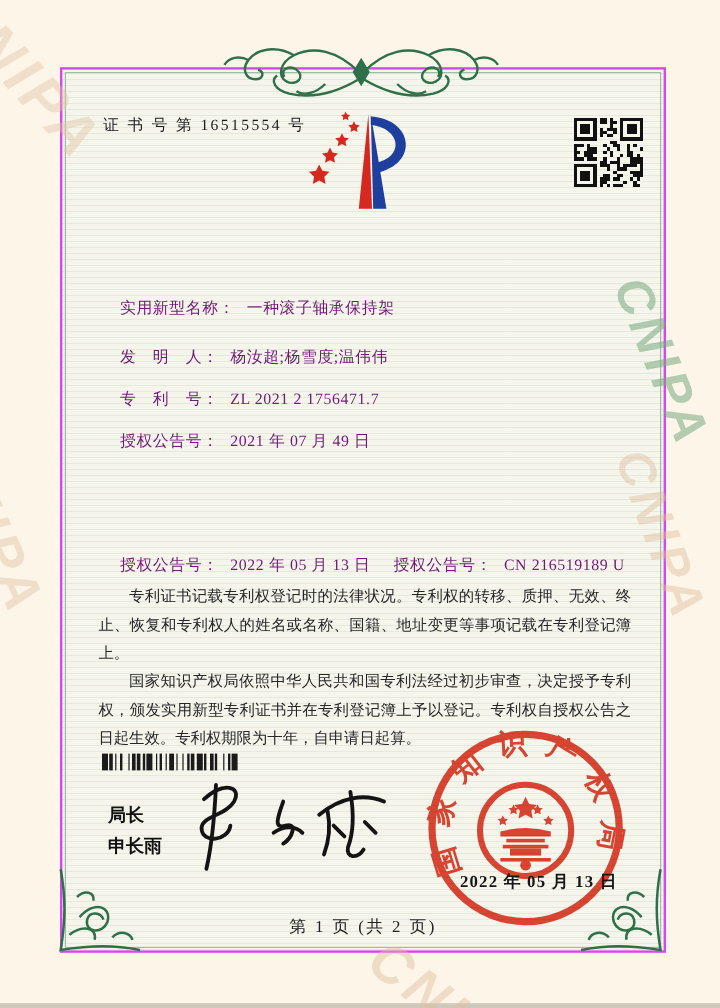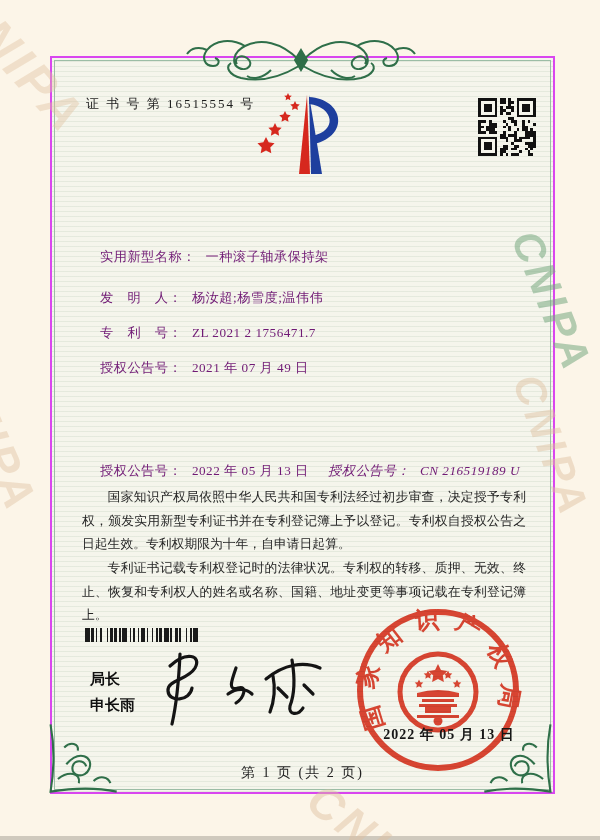--- a/index.html
+++ b/index.html
@@ -24,21 +24,21 @@
          background:repeating-linear-gradient(0deg,rgba(110,150,115,0.12) 0 1px,transparent 1px 5px);}
 
   .certnum{position:absolute;left:34px;top:37px;font-size:13px;letter-spacing:2px;color:#1c1c1c;}
   .logo{position:absolute;left:200px;top:32px;}
   .qr{position:absolute;left:426px;top:40px;width:58px;height:58px;}
   .title{position:absolute;left:0;top:120px;width:100%;text-align:center;font-size:30px;
          font-weight:bold;letter-spacing:8px;color:#111;}
 
   .field-row{position:absolute;left:48px;width:450px;font-size:13.2px;color:#701a75;letter-spacing:0.5px;white-space:nowrap;}
   .flabel{margin-right:6px;}
-  .grant2{position:absolute;left:228px;top:0;font-style:italic;}
+  .grant2{position:absolute;left:228px;top:0;}
 
   .body-text{position:absolute;left:30px;top:428px;width:444px;font-size:12.8px;line-height:1.85;
              color:#262626;text-align:justify;}
   .body-text p{margin:0;text-indent:2em;}
 
   .barcode{position:absolute;left:33px;top:570px;height:14px;display:flex;align-items:stretch;}
   .barcode i{display:block;height:100%;}
 
   .sig-title{position:absolute;left:38px;top:612px;font-family:"Liberation Sans","DejaVu Sans",sans-serif;
              font-weight:bold;font-size:15px;color:#111;}
@@ -244,22 +244,22 @@
     <div class="field-row" style="top:404px">
       <span class="flabel">授权公告号：</span>
       <span class="fvalue">2022 年 05 月 13 日</span>
       <span class="grant2">
         <span class="flabel">授权公告号：</span>
         <span class="fvalue">CN 216519189 U</span>
       </span>
     </div>
 
     <div class="body-text">
+      <p>专利证书记载专利权登记时的法律状况。专利权的转移、质押、无效、终止、恢复和专利权人的姓名或名称、国籍、地址变更等事项记载在专利登记簿上。</p>
       <p>国家知识产权局依照中华人民共和国专利法经过初步审查，决定授予专利权，颁发实用新型专利证书并在专利登记簿上予以登记。专利权自授权公告之日起生效。专利权期限为十年，自申请日起算。</p>
-      <p>专利证书记载专利权登记时的法律状况。专利权的转移、质押、无效、终止、恢复和专利权人的姓名或名称、国籍、地址变更等事项记载在专利登记簿上。</p>
     </div>
 
     <div class="barcode" id="barcode">
         <i style="width: 4.65px; background: rgb(27, 27, 27);"></i>
         <i style="width: 1.55px; background: transparent;"></i>
         <i style="width: 3.1px; background: rgb(27, 27, 27);"></i>
         <i style="width: 1.55px; background: transparent;"></i>
         <i style="width: 1.55px; background: rgb(27, 27, 27);"></i>
         <i style="width: 3.1px; background: transparent;"></i>
         <i style="width: 1.55px; background: rgb(27, 27, 27);"></i>

